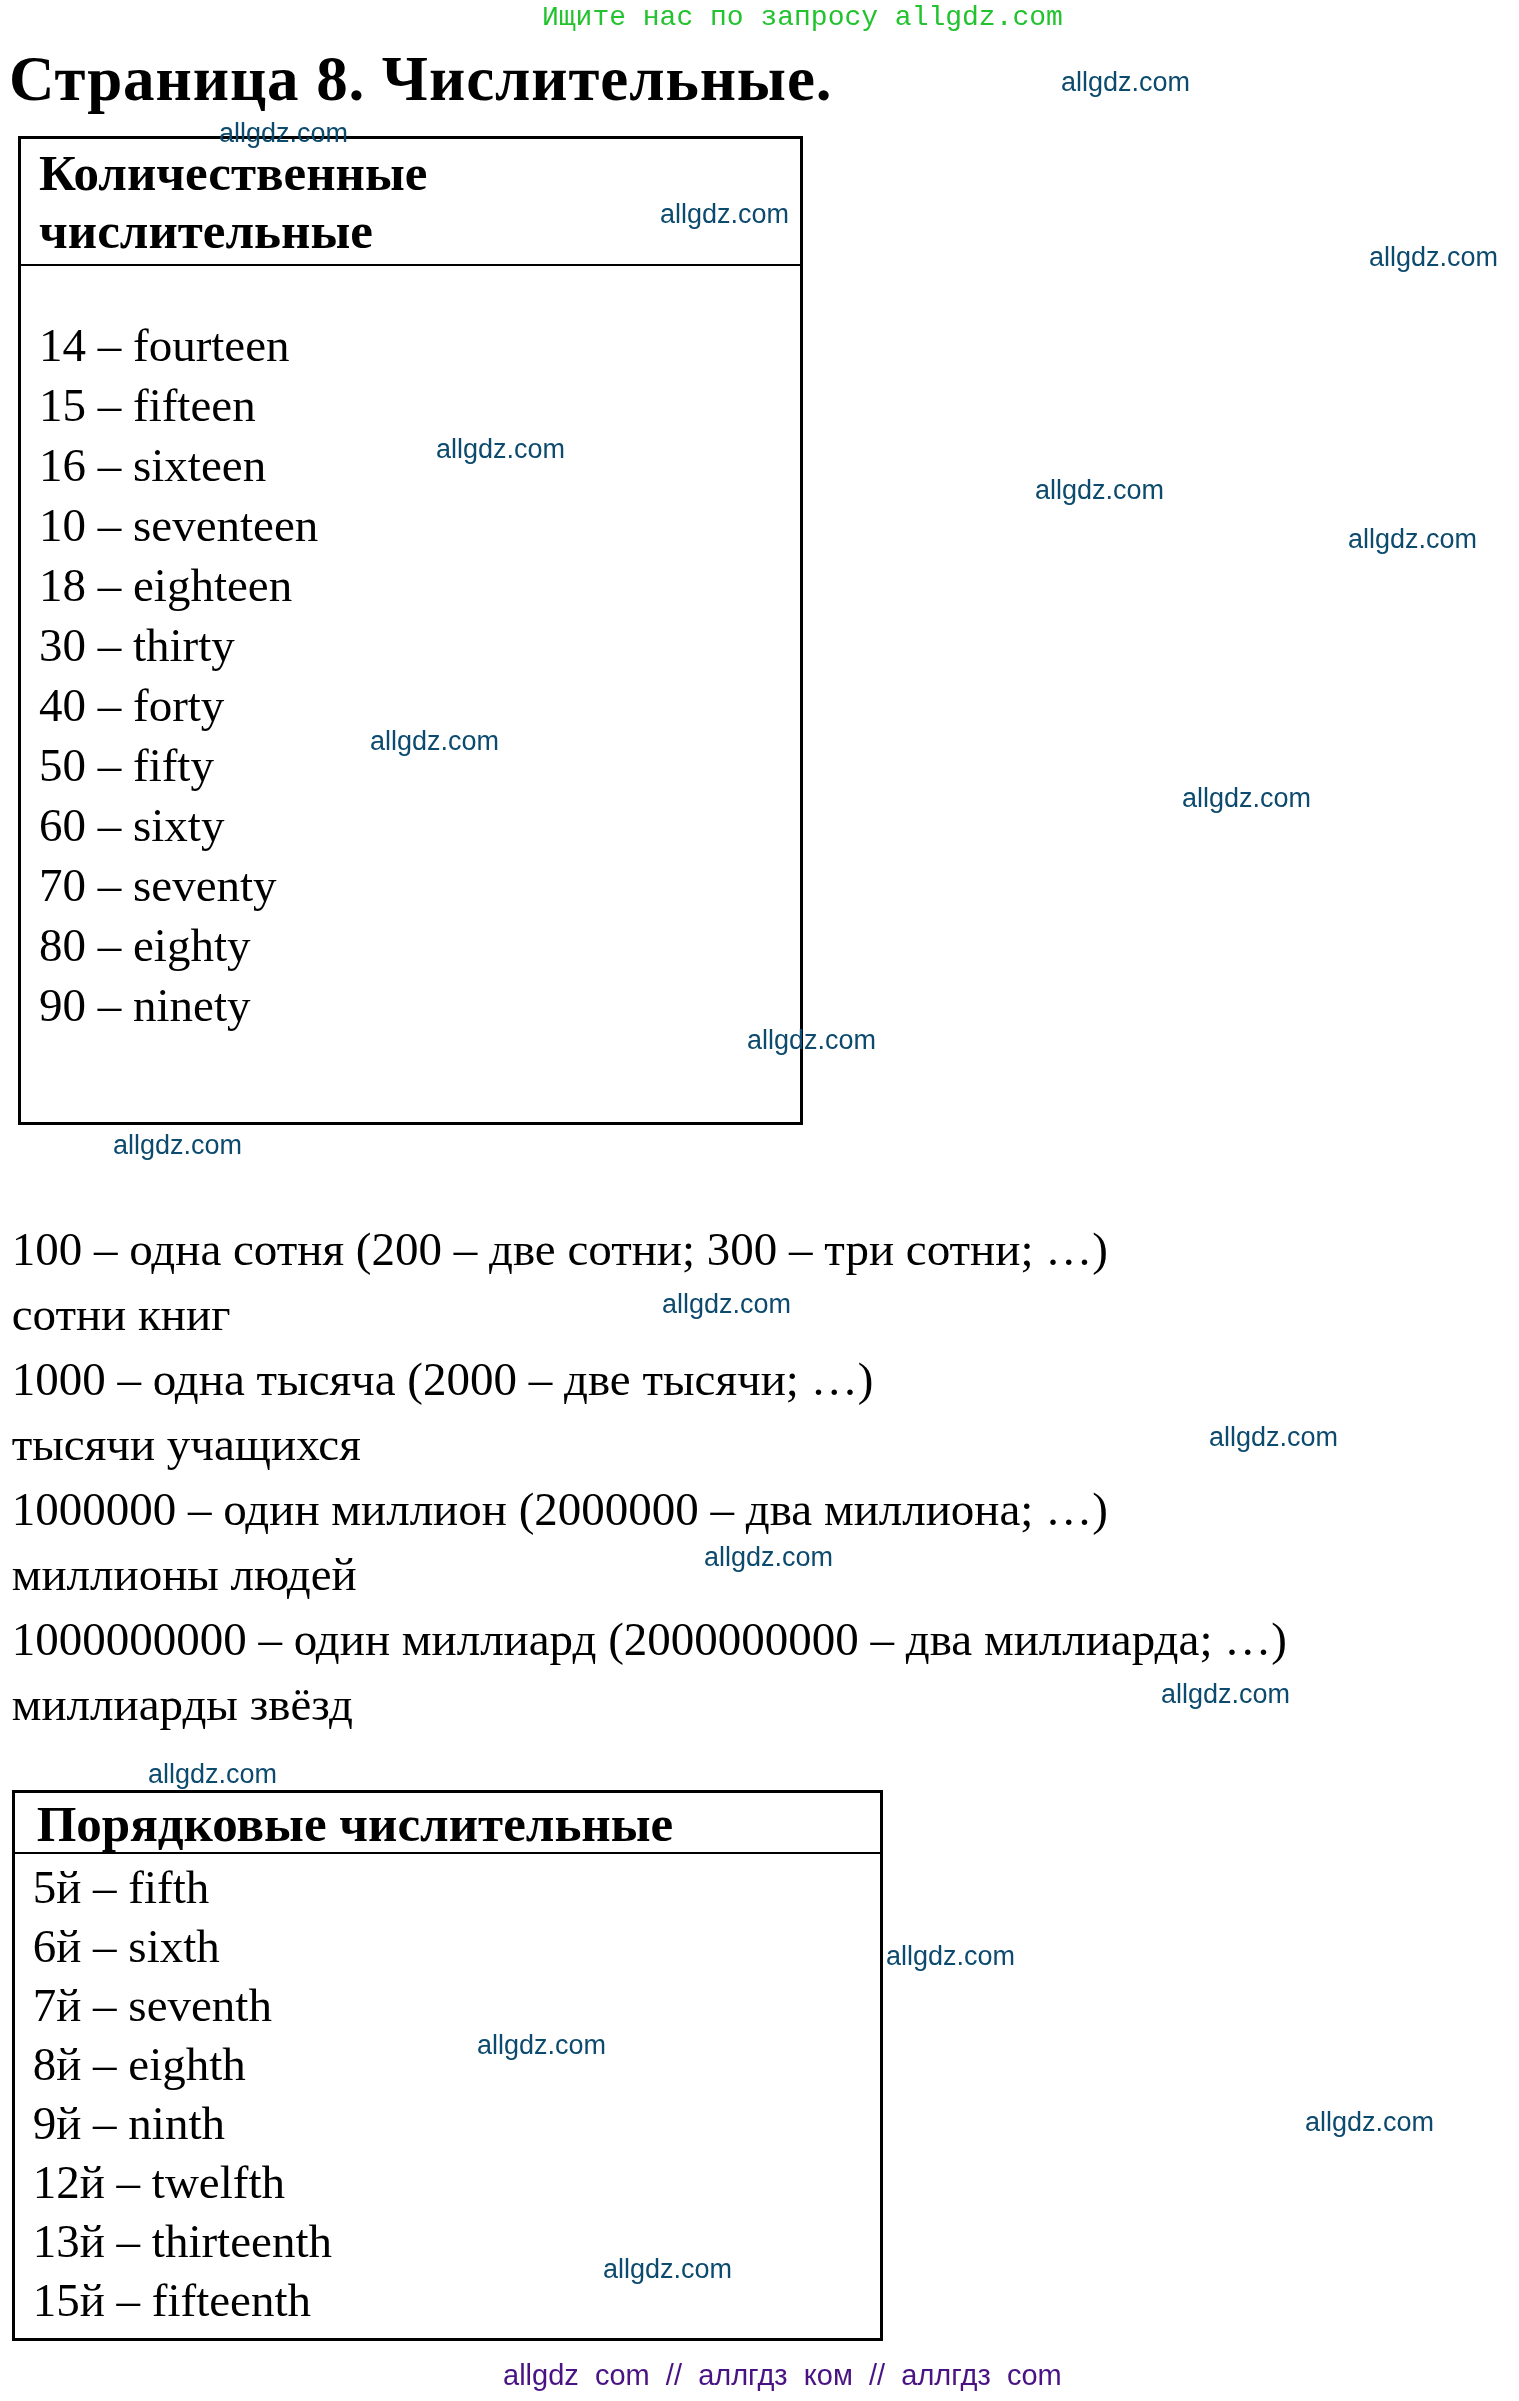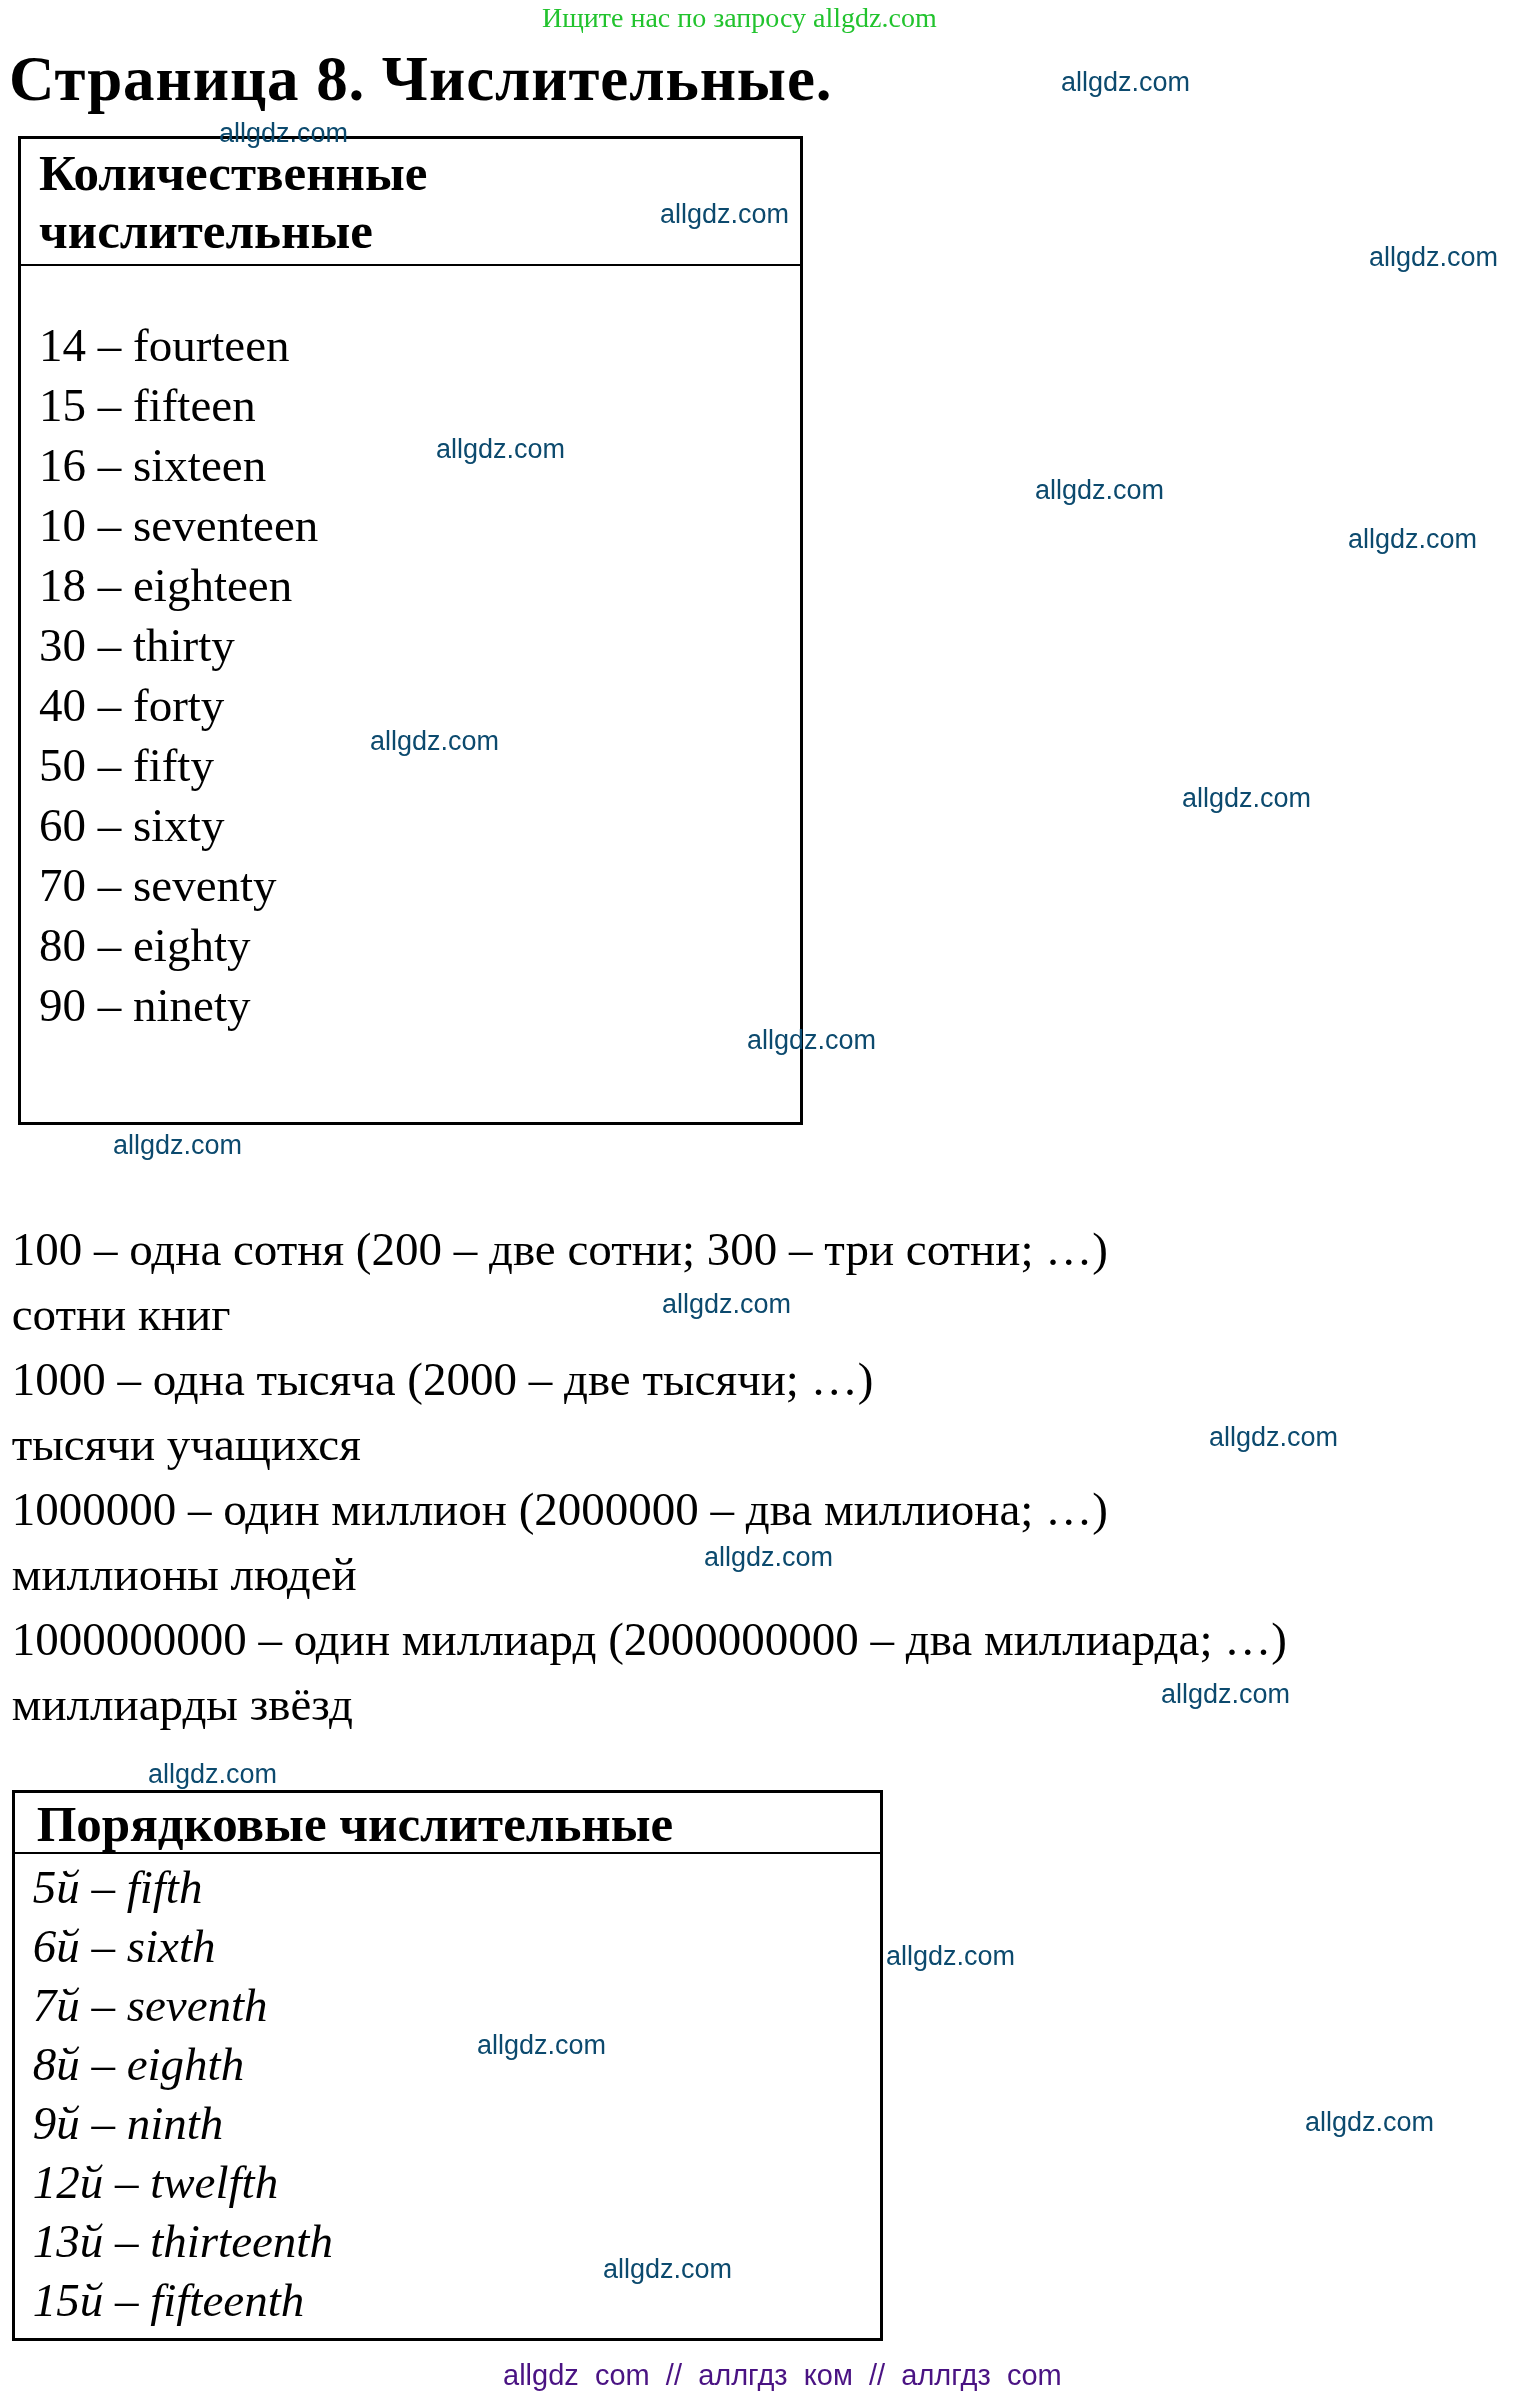--- a/index.html
+++ b/index.html
@@ -8,21 +8,21 @@
     background:#ffffff;
     position:relative;
     overflow:hidden;
     font-family:"Liberation Serif", serif;
     color:#000;
   }
   .abs{position:absolute;}
 
   .promo-top{
     left:542px;top:1.8px;
-    font-family:Liberation Serif, serif;
+    font-family:Liberation Mono, monospace;
     font-size:28px;
     color:#22c32e;
     white-space:nowrap;
   }
   .page-title{
     left:9px;top:43px;
     font-size:63px;
     font-weight:bold;
     white-space:nowrap;
     letter-spacing:0.9px;
@@ -52,21 +52,21 @@
     font-size:51px;
     line-height:58px;
     padding:5.4px 0 3.6px 18px;
   }
   .box-ordinal .box-header{
     line-height:54px;
     padding:3.6px 0 1.8px 22px;
   }
 
   .box-body{padding:49px 0 0 18px;}
-  .box-ordinal .box-body{padding:3.6px 0 0 18px;font-style:italic;}
+  .box-ordinal .box-body{padding:3.6px 0 0 18px;}
 
   .num-row{
     font-size:47px;
     line-height:60px;
     white-space:nowrap;
   }
   .box-ordinal .num-row{line-height:59px;}
 
   .mid-lines{
     left:11.7px;top:1217px;

